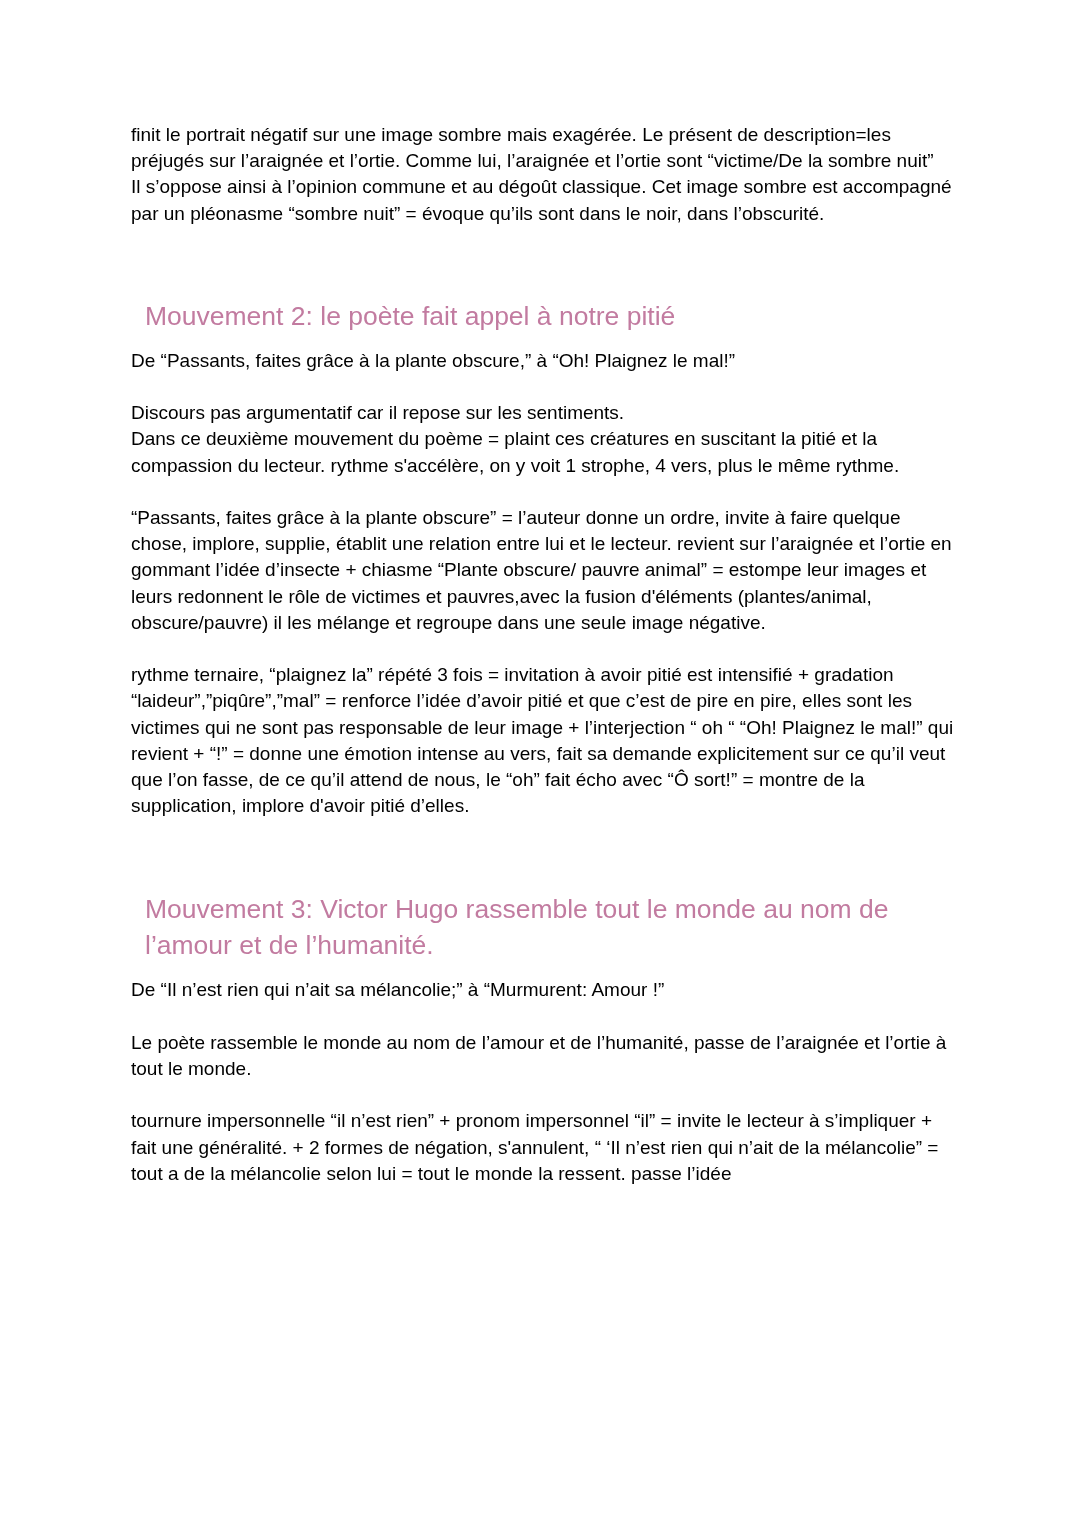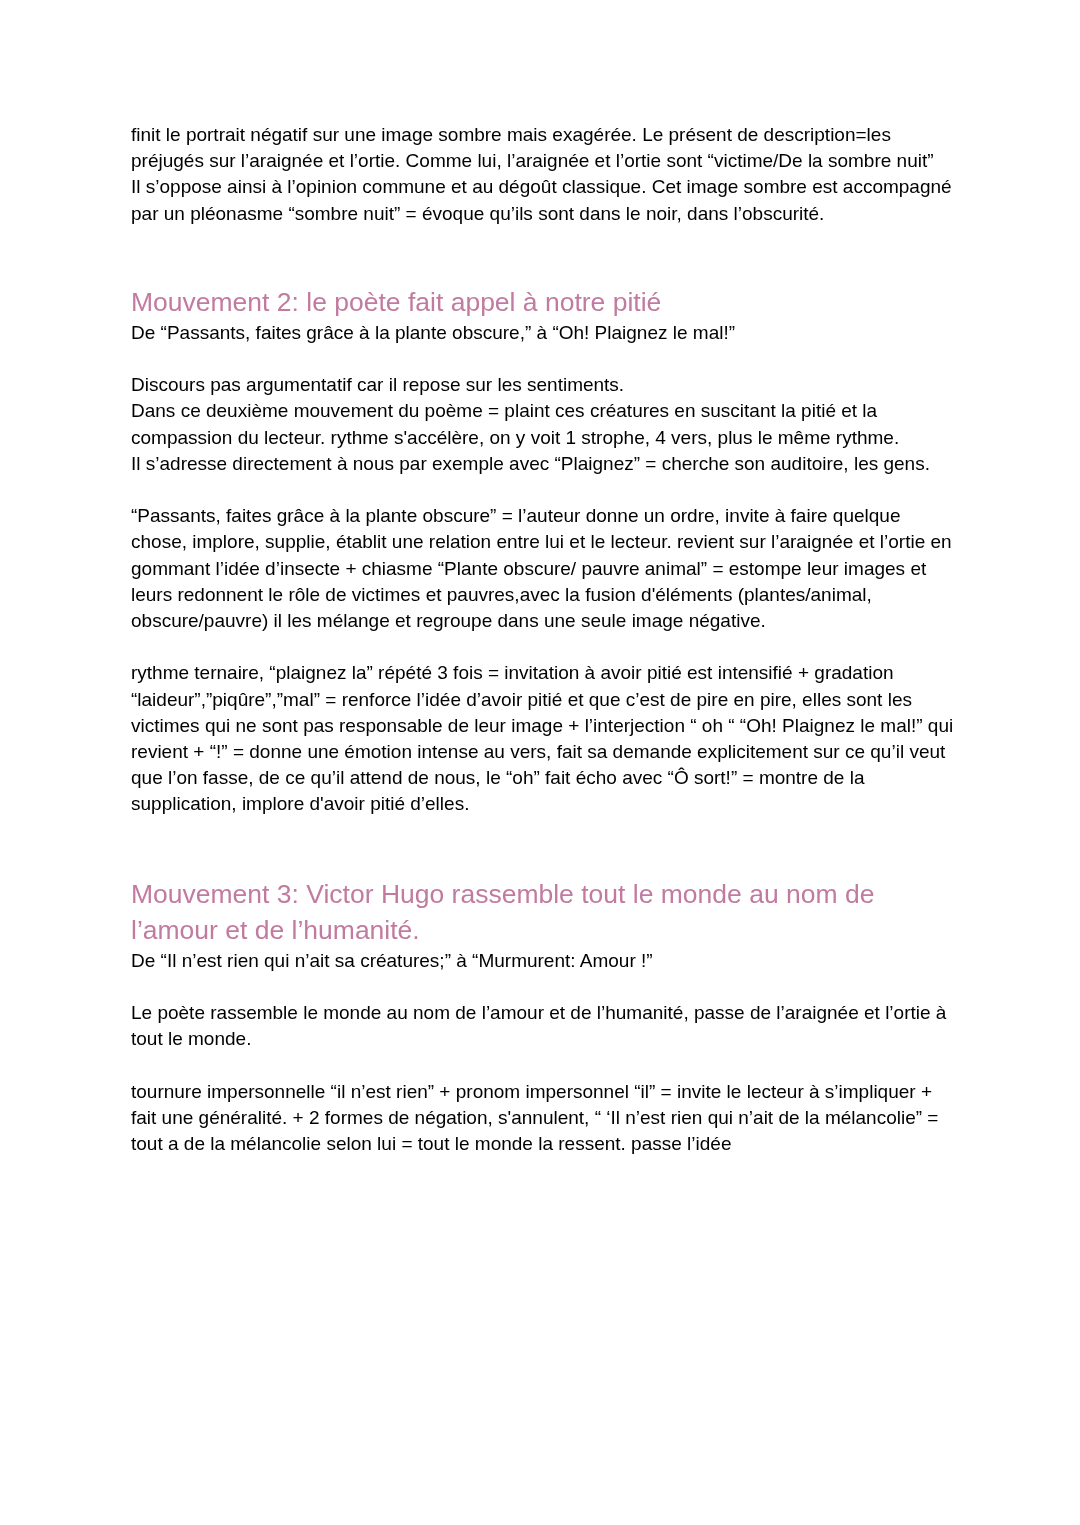--- a/index.html
+++ b/index.html
@@ -4,44 +4,43 @@
   <style>
     html, body { margin: 0; padding: 0; background: #ffffff; }
     body {
       width: 1080px; height: 1525px; position: relative; overflow: hidden;
       font-family: "Liberation Sans", sans-serif; color: #000000;
     }
     .page { position: absolute; left: 131px; top: 122px; width: 830px; }
     p { margin: 0; font-size: 19px; line-height: 26.2px; }
     .gap { height: 26.2px; }
     h2 {
-      margin: 0; font-weight: normal; font-size: 26.5px; line-height: 36px;
+      margin: 14px; font-weight: normal; font-size: 26.5px; line-height: 36px;
       color: #c27ba0;
     }
     b { font-weight: normal; }
   </style>
 </head>
 <body>
 
 <div class="page">
   <p>finit le portrait négatif sur une image sombre mais exagérée. Le présent de description=les préjugés sur l’araignée et l’ortie. Comme lui, l’araignée et l’ortie sont “victime/De la sombre nuit”</p>
   <p><span>Il s’oppose ainsi à l’opinion commune et au dégoût classique. Cet image sombre est accompagné par un </span><b>pléonasme</b><span> “sombre nuit” = évoque qu’ils sont dans le noir, dans l’obscurité.</span></p>
 
   <div style="height:57px"></div>
   <h2>Mouvement 2: le poète fait appel à notre pitié</h2>
   <p>De “Passants, faites grâce à la plante obscure,” à “Oh! Plaignez le mal!”</p>
   <div class="gap"></div>
   <p>Discours pas argumentatif car il repose sur les sentiments.</p>
   <p>Dans ce deuxième mouvement du poème = plaint ces créatures en suscitant la pitié et la compassion du lecteur. rythme s'accélère, on y voit 1 strophe, 4 vers, plus le même rythme.</p>
-  <p>Il s’adresse directement à nous par exemple avec “Plaignez” = cherche son auditoire, les gens.</p>
   <div class="gap"></div>
   <p><span>“Passants, faites grâce à la plante obscure” = l’auteur donne un ordre, invite à faire quelque chose, implore, supplie, établit une relation entre lui et le lecteur. revient sur l’araignée et l’ortie en gommant l’idée d’insecte + </span><b>chiasme</b><span> “Plante obscure/ pauvre animal” = estompe leur images et leurs redonnent le rôle de victimes et pauvres,avec la fusion d'éléments (plantes/animal, obscure/pauvre) il les mélange et regroupe dans une seule image négative.</span></p>
   <div class="gap"></div>
   <p><b>rythme ternaire</b><span>, “plaignez la” répété 3 fois = invitation à avoir pitié est intensifié + </span><b>gradation</b><span> “laideur”,”piqûre”,”mal” = renforce l’idée d’avoir pitié et que c’est de pire en pire, elles sont les victimes qui ne sont pas responsable de leur image + </span><b>l’interjection</b><span> “ oh “ “Oh! Plaignez le mal!” qui revient + “!” = donne une émotion intense au vers, fait sa demande explicitement sur ce qu’il veut que l’on fasse, de ce qu’il attend de nous, le “oh” fait écho avec “Ô sort!” = montre de la supplication, implore d'avoir pitié d’elles.</span></p>
 
   <div style="height:58px"></div>
   <h2>Mouvement 3: Victor Hugo rassemble tout le monde au nom de l’amour et de l’humanité.</h2>
-  <p>De “Il n’est rien qui n’ait sa créatures;” à “Murmurent: Amour !”</p>
+  <p>De “Il n’est rien qui n’ait sa mélancolie;” à “Murmurent: Amour !”</p>
   <div class="gap"></div>
   <p>Le poète rassemble le monde au nom de l’amour et de l’humanité, passe de l’araignée et l’ortie à tout le monde.</p>
   <div class="gap"></div>
   <p><b>tournure impersonnelle</b><span> “il n’est rien” + </span><b>pronom impersonnel</b><span> “il” = invite le lecteur à s’impliquer + fait une généralité. + 2 </span><b>formes de négation</b><span>, s'annulent, “ ‘Il n’est rien qui n’ait de la mélancolie” = tout a de la mélancolie selon lui =  tout le monde la ressent. passe l’idée</span></p>
 </div>
 
 </body></html>

